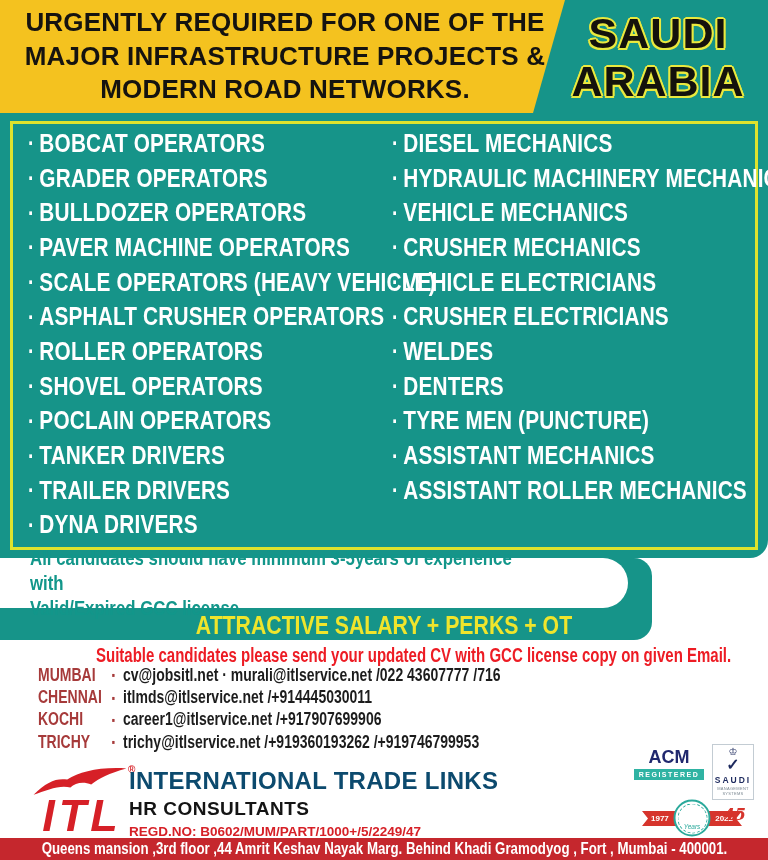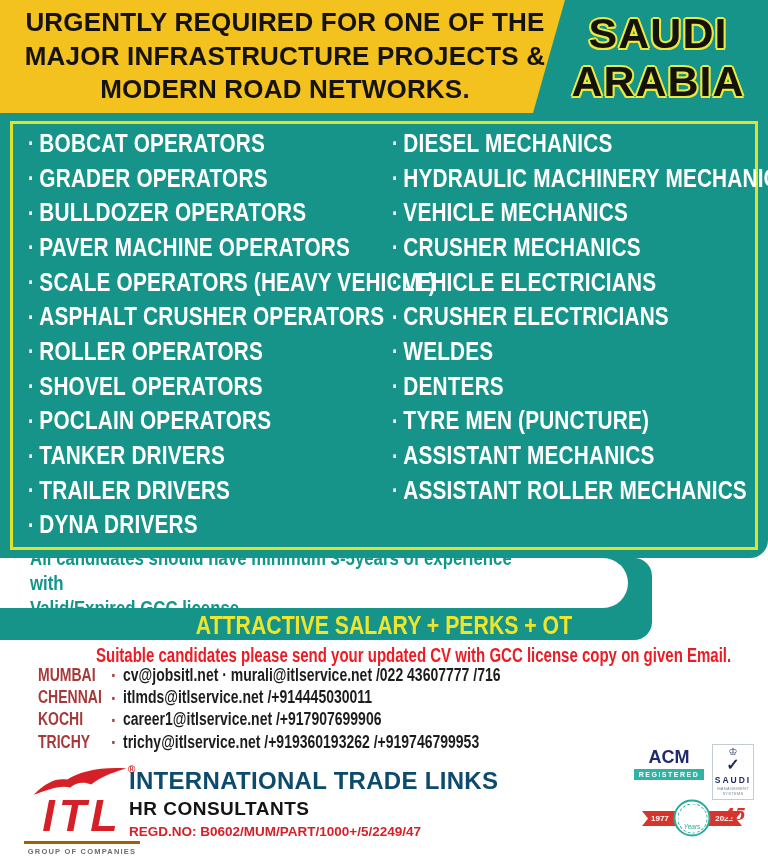--- a/index.html
+++ b/index.html
@@ -270,14 +270,17 @@
   <div class="anniv-badge">
     <div class="anniv-ribbon"></div>
     <span class="anniv-year-left">1977</span>
     <span class="anniv-year-right">2022</span>
     <div class="anniv-circle">
       <span class="anniv-45">45</span>
       <span class="anniv-years">Years</span>
     </div>
   </div>
 
+  <div class="address-bar">
+    <div class="address-text">Queens mansion ,3rd floor ,44 Amrit Keshav Nayak Marg. Behind Khadi Gramodyog , Fort , Mumbai - 400001.</div>
+  </div>
 
 </div>
 
 </body></html>

